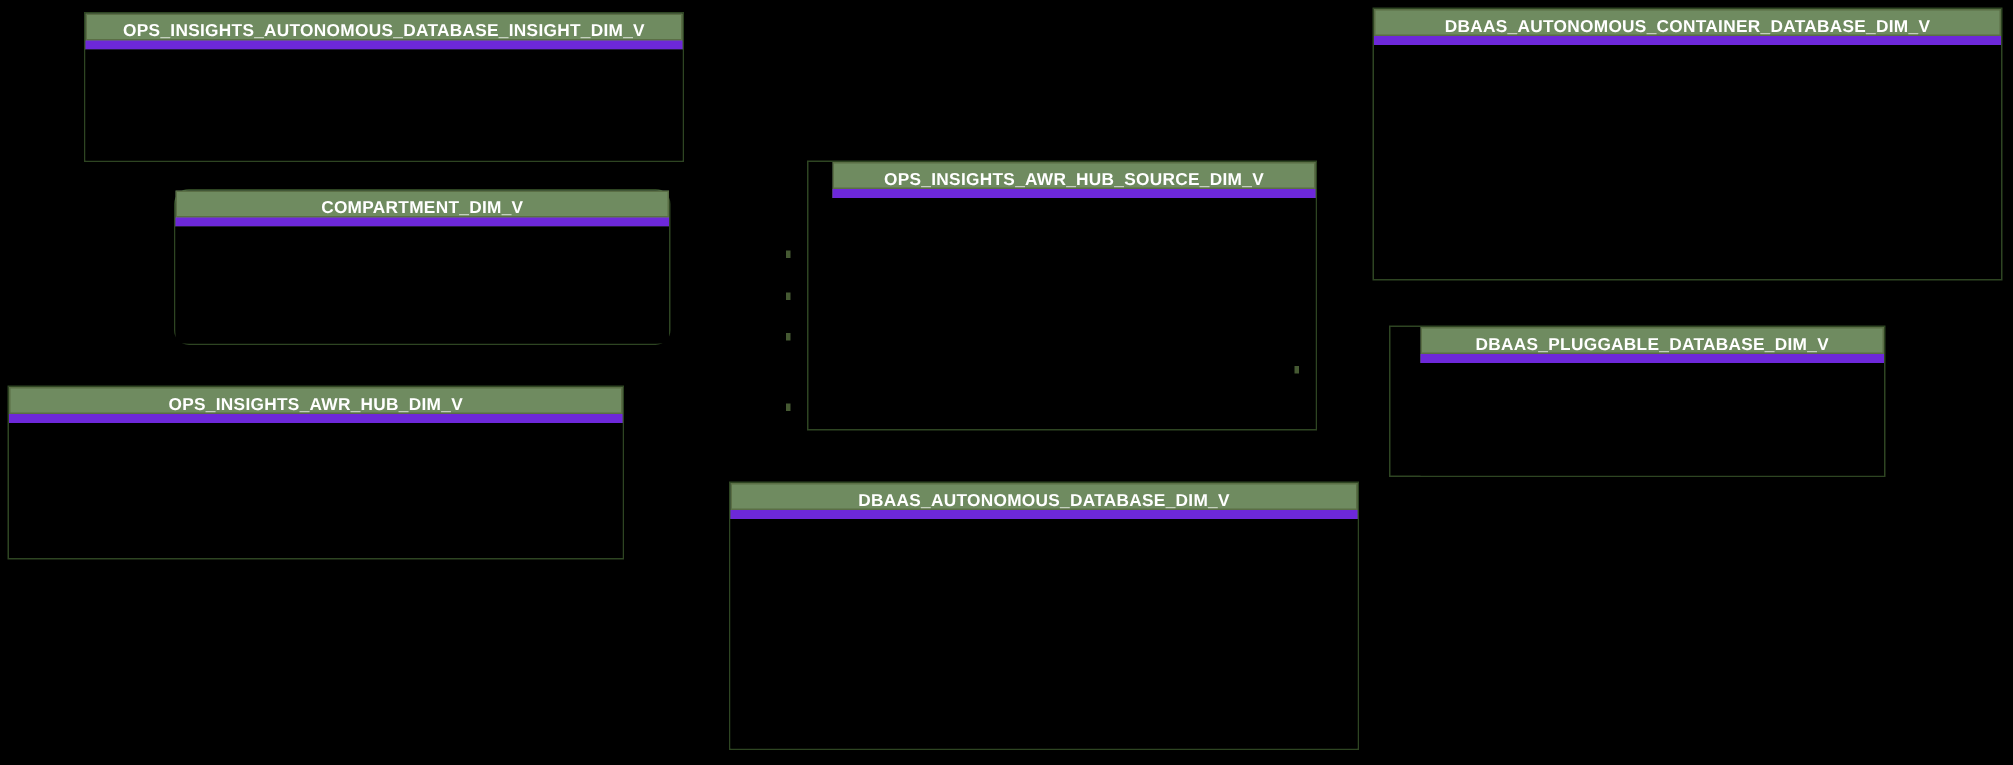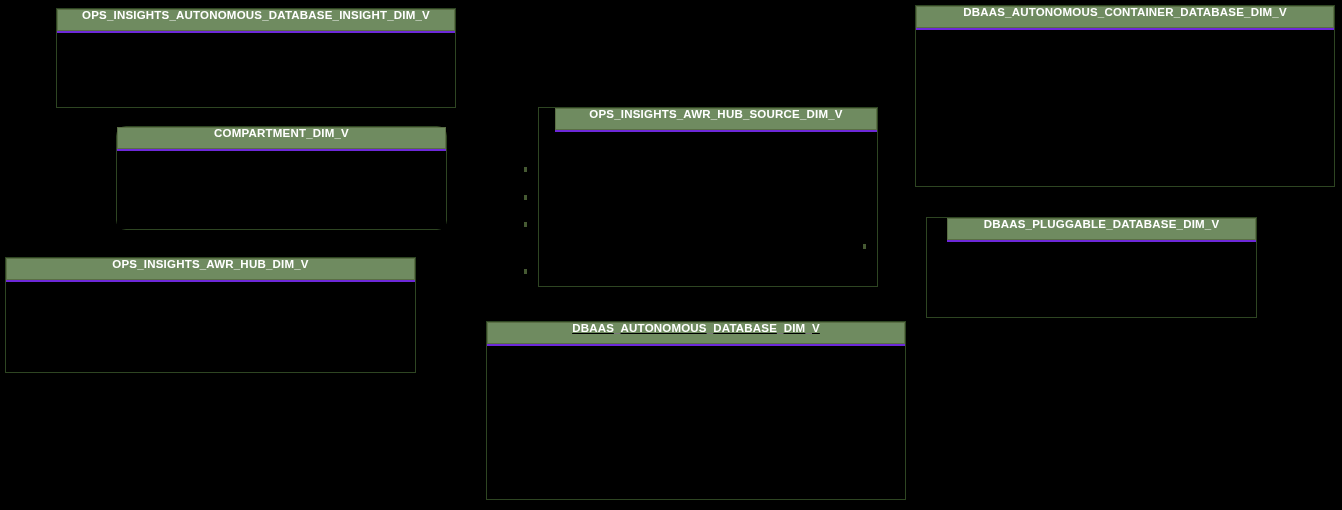--- a/index.html
+++ b/index.html
@@ -18,45 +18,45 @@
   .entity {
     position: absolute;
     box-sizing: border-box;
     background: #000000;
     border: 1px solid #2E4522;
   }
   .entity-header {
     box-sizing: border-box;
     height: 24px;
     background: #6F8B60;
-    border-bottom: 2px solid #6d28d9;
+    border-bottom: 6px solid #6d28d9;
     box-shadow: inset 0 0 0 1px #5A6E45;
     display: flex;
-    align-items: flex-start;
+    align-items: flex-end;
     justify-content: center;
   }
   .entity-title {
     color: #FFFFFF;
     font-size: 11.5px;
     font-weight: bold;
     letter-spacing: 0.2px;
     white-space: nowrap;
     overflow: hidden;
   }
   .entity-body {
     width: 100%;
     height: calc(100% - 24px);
     background: #000000;
   }
   
   .e0 { left: 56px;  top: 8px;   width: 400px; height: 100px; }
   .e1 { left: 116px; top: 126px; width: 331px; height: 104px; border-radius: 10px; }
   .e2 { left: 5px;   top: 257px; width: 411px; height: 116px; }
   .e3 { left: 538px; top: 107px; width: 340px; height: 180px; padding-left: 16px; }
-  .e4 { left: 486px; top: 321px; width: 420px; height: 179px; text-decoration: underline; }
+  .e4 { left: 486px; top: 321px; width: 420px; height: 179px; }
   .e5 { left: 915px; top: 5px;   width: 420px; height: 182px; }
   .e6 { left: 926px; top: 217px; width: 331px; height: 101px; padding-left: 20px; }
   
   .stub {
     position: absolute;
     width: 3px;
     height: 5px;
     background: #455932;
   }
   .s0 { left: 524px; top: 167px; }

